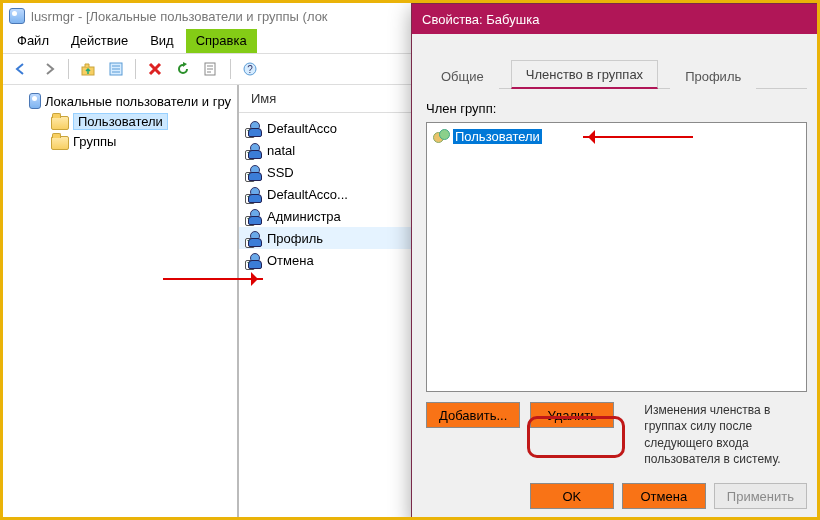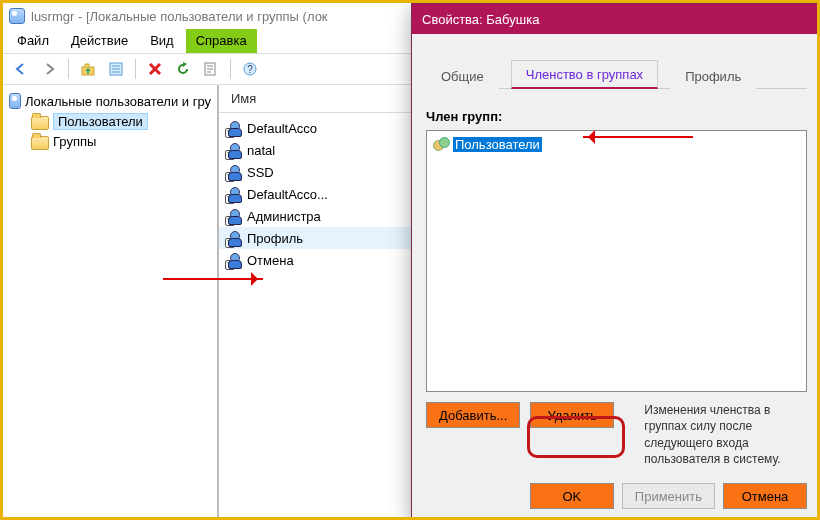--- a/index.html
+++ b/index.html
@@ -6,21 +6,21 @@
   #stage{position:relative;width:820px;height:520px;overflow:hidden;background:#fff;border:3px solid #eab308;box-sizing:border-box;}
   
   .mmc-title{height:26px;display:flex;align-items:center;gap:6px;padding:0 6px;background:#fff;color:#777;font-size:13px;}
   .menubar{height:24px;display:flex;align-items:stretch;padding:0 4px;gap:2px;}
   .menubar .mi{padding:4px 10px;cursor:default;}
   .menubar .mi.hl{background:#84cc16;}
   .toolbar{height:30px;border-top:1px solid #ddd;border-bottom:1px solid #ddd;display:flex;align-items:center;gap:4px;padding:0 6px;}
   .tbtn{width:22px;height:22px;display:flex;align-items:center;justify-content:center;border:1px solid transparent;}
   .sep{width:1px;height:20px;background:#ccc;margin:0 3px;}
   .body{display:flex;height:calc(100% - 80px);}
-  .nav{width:216px;border-right:2px solid #bbb;padding:6px 4px;box-sizing:border-box;}
+  .nav{width:216px;border-right:2px solid #bbb;padding:6px 4px;box-sizing:border-box;margin-left:20px;}
   .nav-row{display:flex;align-items:center;gap:4px;padding:2px 2px;white-space:nowrap;}
   .nav-row.sel span.lbl{background:#cce8ff;border:1px solid #99d1ff;padding:0 4px;}
   .indent{width:18px;display:inline-block;}
   .list{flex:1;padding:0;}
   .list-head{padding:6px 12px;border-bottom:1px solid #ddd;color:#333;background:#fff;}
   .list-body{padding:4px 0;}
   .li{display:flex;align-items:center;gap:4px;padding:3px 8px;}
   .li.sel{background:#e5f3ff;}
   
   .ic-user{display:inline-block;width:16px;height:16px;position:relative;}
@@ -32,22 +32,22 @@
   .ic-folder::before{content:"";position:absolute;left:0;top:-4px;width:7px;height:4px;background:#f7cf63;border:1px solid #c9a43b;border-bottom:none;border-radius:2px 2px 0 0;}
   .ic-root{display:inline-block;width:16px;height:16px;position:relative;}
   .ic-root::before{content:"";position:absolute;inset:0;border-radius:3px;background:linear-gradient(#bcd9ff,#7fb4f0);border:1px solid #4a77b5;}
   .ic-root::after{content:"";position:absolute;left:3px;top:3px;width:5px;height:5px;border-radius:50%;background:#fff;}
   
   .dialog{position:absolute;left:408px;top:0;width:411px;height:519px;background:#f0f0f0;border:1px solid #7a2a4a;box-shadow:0 6px 20px rgba(0,0,0,.35);box-sizing:border-box;display:flex;flex-direction:column;}
   .dlg-title{height:30px;background:#b01657;color:#fff;display:flex;align-items:center;padding:0 10px;font-size:13px;}
   .dlg-body{flex:1;padding:10px 14px 6px 14px;display:flex;flex-direction:column;}
   .tabs{display:flex;align-items:flex-end;height:28px;border-bottom:1px solid #ccc;gap:12px;margin-top:16px;}
   .tab{padding:6px 14px 5px;font-size:13px;color:#555;cursor:default;border:1px solid transparent;border-bottom:none;position:relative;top:1px;background:#f0f0f0;}
-  .tab.active{color:#6d28d9;border-color:#ccc;border-bottom:2px solid #b01657;background:#f0f0f0;}
-  .grp-label{margin:20px 0 6px 0;font-weight:bold;}
+  .tab.active{color:#404040;border-color:#ccc;border-bottom:2px solid #b01657;background:#f0f0f0;}
+  .grp-label{margin:12px 0 6px 0;}
   .grp-box{flex:1;background:#fff;border:1px solid #8a8a8a;padding:4px;overflow:auto;min-height:240px;}
   .grp-item{display:flex;align-items:center;gap:4px;padding:1px 2px;}
   .grp-item.sel span.t{background:#0078d7;color:#fff;padding:0 2px;}
   .ic-group{display:inline-block;width:16px;height:16px;position:relative;}
   .ic-group::before{content:"";position:absolute;left:0;top:4px;width:9px;height:9px;border-radius:50%;background:#e9c36a;border:1px solid #8a6;}
   .ic-group::after{content:"";position:absolute;left:6px;top:1px;width:9px;height:9px;border-radius:50%;background:#8bd08b;border:1px solid #4a8;}
   .row-btns{display:flex;align-items:flex-start;gap:10px;margin-top:10px;}
   .btn{min-width:84px;height:26px;background:#f97316;border:1px solid #8a8a8a;padding:0 12px;font-size:13px;cursor:default;display:inline-flex;align-items:center;justify-content:center;}
   .btn:disabled{color:#8a8a8a;border-color:#bbb;background:#e9e9e9;}
   .note{font-size:12px;color:#333;line-height:1.35;margin-left:20px;flex:1;}
@@ -213,22 +213,22 @@
           </div>
         </div>
     <div class="row-btns">
       <button class="btn">Добавить...</button>
       <button class="btn" id="btn-del">Удалить</button>
       <div class="note">Изменения членства в группах силу после следующего входа пользователя в систему.</div>
     </div>
   </div>
   <div class="dlg-footer">
     <button class="btn">OK</button>
+    <button class="btn">Отмена</button>
     <button class="btn" disabled="">Применить</button>
-    <button class="btn">Отмена</button>
   </div>
 </div>
 
 <div class="arrow" style="left:160px;top:275px;width:100px;"></div>
 <div class="arrow" style="left:580px;top:133px;width:110px;transform:rotate(180deg);"></div>
 <div class="redbox" style="left:524px;top:413px;width:92px;height:36px;"></div>
 
 </div>
 
 </body></html>

